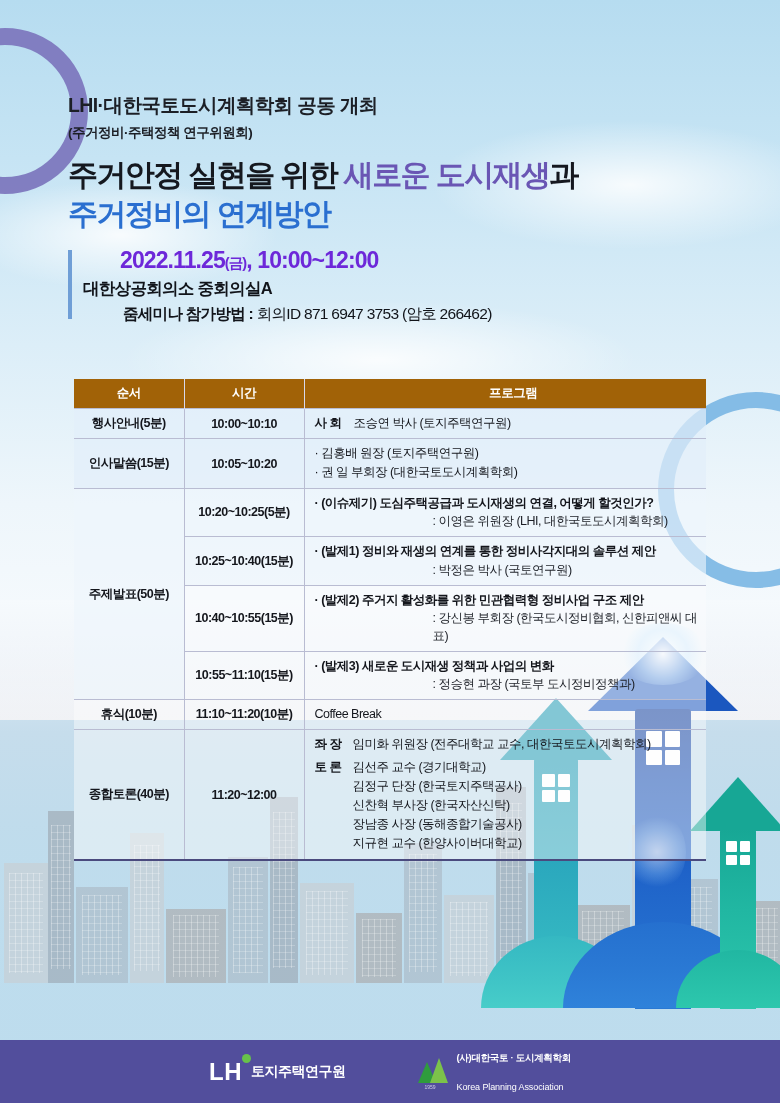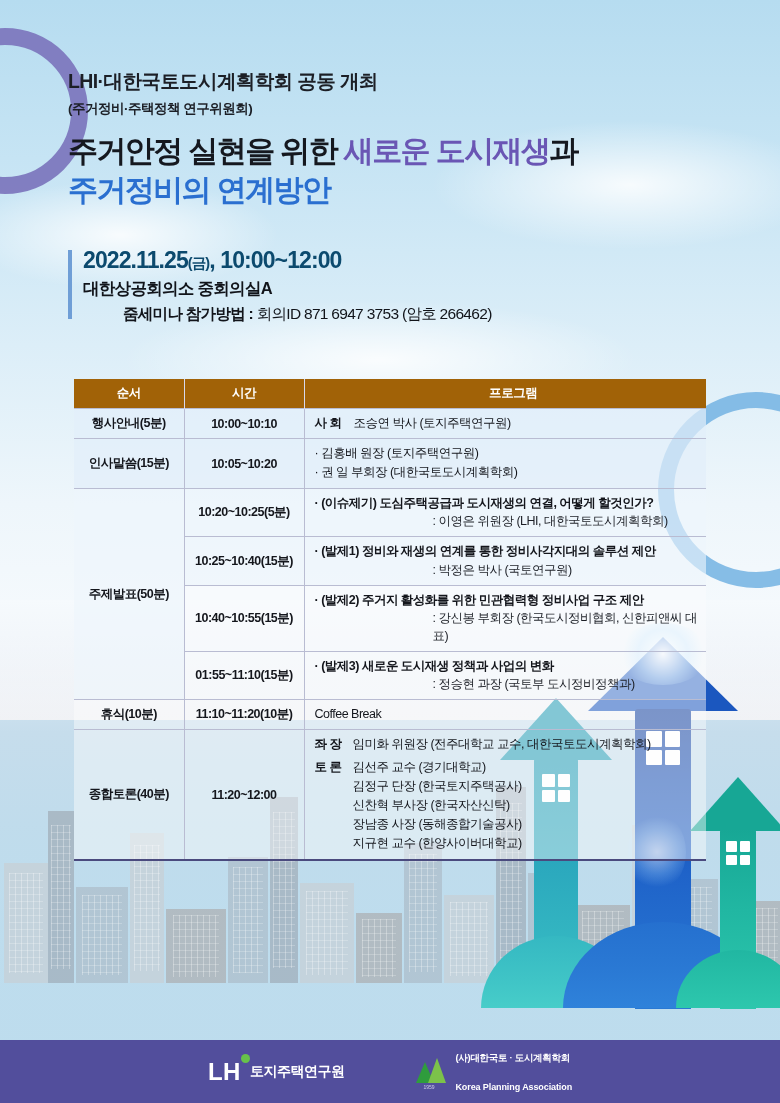--- a/index.html
+++ b/index.html
@@ -63,30 +63,30 @@
     position:absolute; left:50%; transform:translateX(-50%);
     display:grid; grid-template-columns:1fr 1fr; grid-template-rows:1fr 1fr; gap:3px;
   }
   .win i { display:block; background:#ffffff; border-radius:1px; }
   .glow {
     position:absolute; border-radius:50%;
     background:radial-gradient(circle, rgba(255,255,255,.95) 0%, rgba(180,225,255,.45) 45%, rgba(180,225,255,0) 72%);
   }
 
   
-  .hdr { position:absolute; left:68px; top:68px; width:640px; }
+  .hdr { position:absolute; left:68px; top:92px; width:640px; }
   .eyebrow { font-size:19.5px; font-weight:700; color:#1c1f26; letter-spacing:-.6px; }
   .eyebrow-sub { font-size:13.5px; font-weight:700; color:#1c1f26; margin-top:5px; letter-spacing:-.5px; }
   .title { margin-top:13px; font-size:30px; font-weight:800; letter-spacing:-1.6px; line-height:1.30; color:#15181f; }
   .t-purple { color:#6a56b4;text-align:center; }
   .t-blue   { color:#2a6fd0; }
 
   .meta { position:absolute; left:68px; top:247px; width:640px; padding-left:15px; }
   .meta::before{ content:""; position:absolute; left:0; top:3px; bottom:6px; width:4px; background:#6f9ed6; }
-  .meta .l1 { font-size:23px; font-weight:800; color:#0c4a6e; letter-spacing:-.9px; }
+  .meta .l1 { font-size:23px; font-weight:800; color:#6d28d9; letter-spacing:-.9px;margin-left:37px; }
   .meta .l1 .day { font-size:14.5px; font-weight:700; }
   .meta .l2 { font-size:16.5px; font-weight:700; color:#11141a; margin-top:4px; letter-spacing:-.7px; }
   .meta .l3 { font-size:15.5px; font-weight:700; color:#11141a; margin-top:4px; letter-spacing:-.7px;margin-left:40px; }
   .meta .l3 .reg { font-weight:400; }
 
   
   .tbl-wrap { position:absolute; left:74px; top:379px; width:632px; }
   table { width:100%; border-collapse:collapse; table-layout:fixed; }
   thead th {
     background:#a16207; color:#fff; font-size:12.5px; font-weight:700;
@@ -121,21 +121,21 @@
     background:#524e9c; display:flex; align-items:center; justify-content:center; gap:72px;
   }
   .logo { display:flex; align-items:center; gap:9px; }
   .lh-mark { position:relative; font-size:24px; font-weight:800; color:#fff; letter-spacing:.5px; line-height:1; }
   .lh-dot { position:absolute; right:-9px; top:-6px; width:9px; height:9px; border-radius:50%; background:#67c24a; }
   .lh-text { font-size:14px; font-weight:700; color:#fff; letter-spacing:-.5px; }
   .kpa-mark { position:relative; width:30px; height:28px; }
   .tri { position:absolute; width:0; height:0; border-style:solid; }
   .kpa-year { position:absolute; left:7px; bottom:-4px; font-size:5px; color:#cfcbe8; }
   .kpa-text .k1 { font-size:9.5px; font-weight:700; color:#fff; letter-spacing:-.3px; }
-  .kpa-text .k2 { font-size:9px; font-weight:700; color:#fff; letter-spacing:-.1px; margin-top:17px; }
+  .kpa-text .k2 { font-size:9px; font-weight:400; color:#fff; letter-spacing:-.1px; margin-top:17px; }
 </style>
 </head>
 <body>
 
 <div class="sky"></div>
 <div class="cloud" style="left:-40px;top:180px;width:320px;height:110px;"></div>
 <div class="cloud" style="left:430px;top:120px;width:400px;height:130px;"></div>
 <div class="cloud" style="left:120px;top:300px;width:520px;height:120px;"></div>
 
 <div class="city">
@@ -273,21 +273,21 @@
 
       <tr class="row-c">
         <td class="c-time">10:40~10:55(15분)</td>
         <td class="c-prog">
           <span class="prog-title">· (발제2) 주거지 활성화를 위한 민관협력형 정비사업 구조 제안</span>
           <span class="prog-sub">: 강신봉 부회장 (한국도시정비협회, 신한피앤씨 대표)</span>
         </td>
       </tr>
 
       <tr class="row-c">
-        <td class="c-time">01:55~11:10(15분)</td>
+        <td class="c-time">10:55~11:10(15분)</td>
         <td class="c-prog">
           <span class="prog-title">· (발제3) 새로운 도시재생 정책과 사업의 변화</span>
           <span class="prog-sub">: 정승현 과장 (국토부 도시정비정책과)</span>
         </td>
       </tr>
 
       <tr class="row-d">
         <td class="c-ord">휴식(10분)</td>
         <td class="c-time">11:10~11:20(10분)</td>
         <td class="c-prog">Coffee Break</td>

